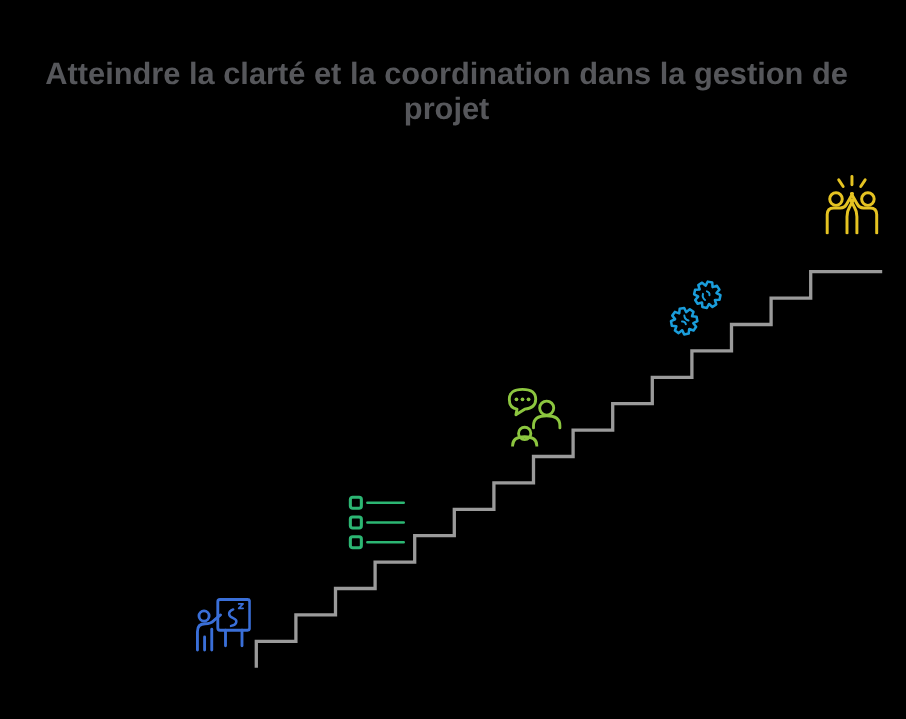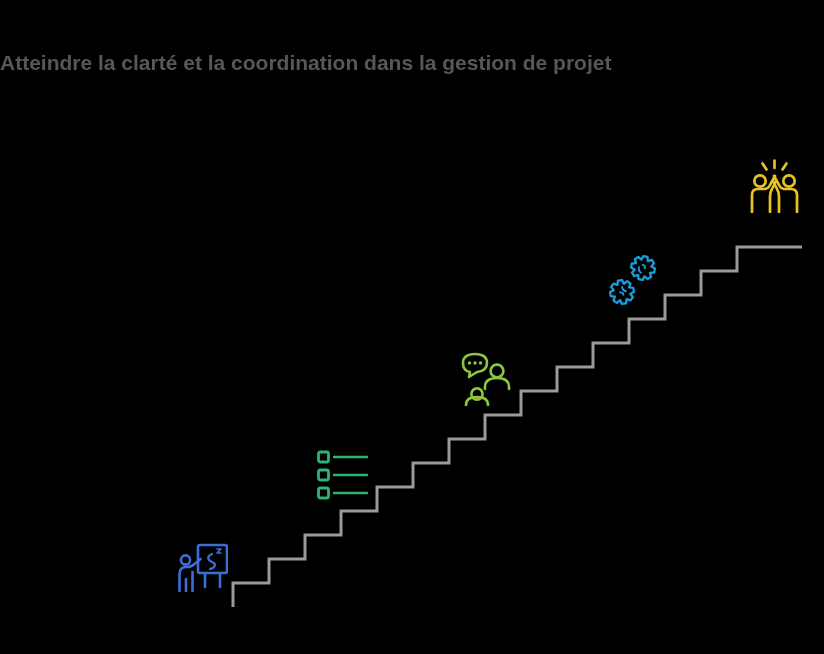--- a/index.html
+++ b/index.html
@@ -4,21 +4,21 @@
 <style>
   html,body{margin:0;padding:0;}
   body{
     width:824px;height:654px;
     font-family:"Liberation Sans", sans-serif;
     overflow:hidden;
   }
   .canvas{position:relative;width:824px;height:654px;}
   .title{
     position:absolute;left:0;top:51px;width:812px;
-    text-align:left;font-size:21px;font-weight:700;letter-spacing:0;
+    text-align:center;font-size:28px;font-weight:700;letter-spacing:0;
   }
   .stairs-svg{position:absolute;left:0;top:0;}
   .step{position:absolute;}
   .icon{position:absolute;display:block;}
   .icon svg{display:block;}
 </style>
 </head>
 <body style="background-color: rgb(0, 0, 0);">
 
 <div class="canvas">

